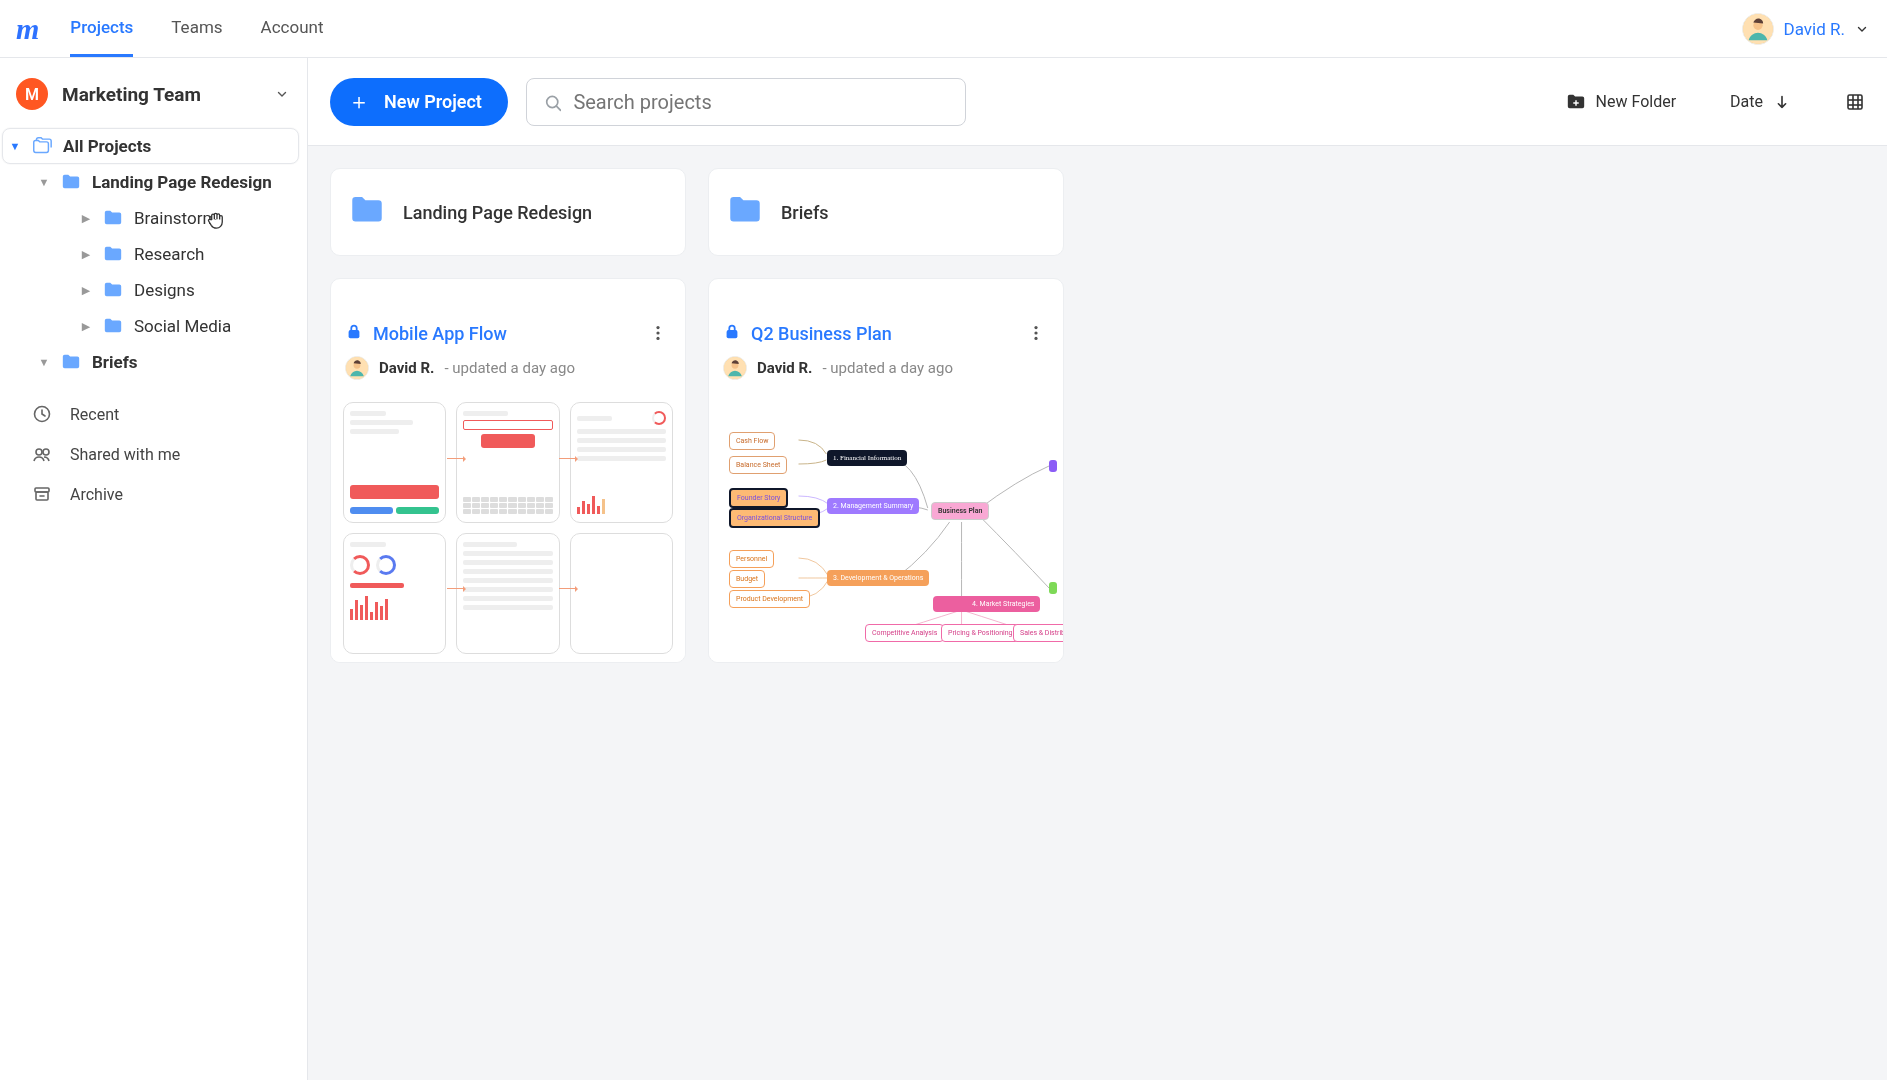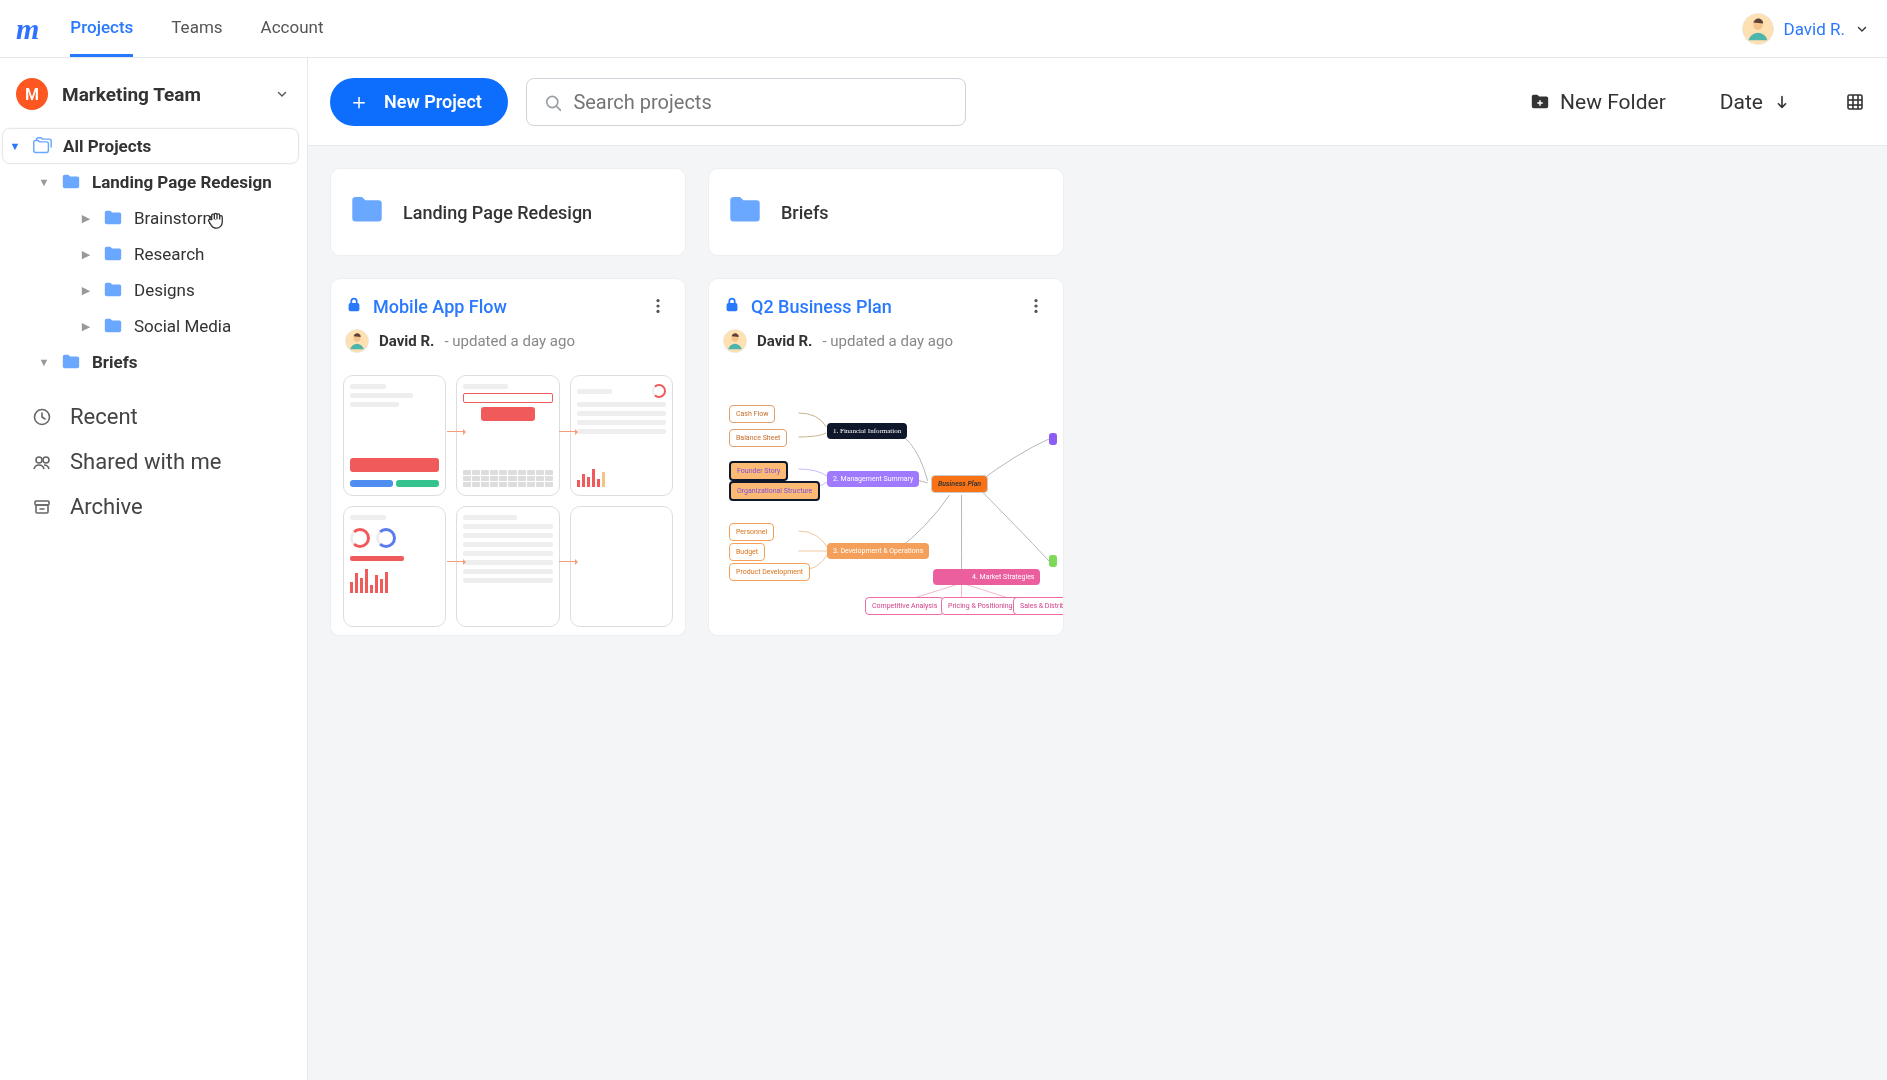--- a/index.html
+++ b/index.html
@@ -42,44 +42,44 @@
   .tree-toggle { width:12px; display:flex; justify-content:center; color: var(--blue); font-size:11px; }
   .tree-toggle.gray { color:#999; }
   .tree-icon { width:22px; display:flex; justify-content:center; }
   .tree-label { font-size:17px; color:#333; }
   .tree-row.active .tree-label { font-weight:700; }
   .tree-row.bold .tree-label { font-weight:700; }
   .folder-icon { color: var(--folder-blue); }
   .side-filters { margin-top: 8px; }
   .filter-row { display:flex; align-items:center; gap:16px; padding: 10px 10px 10px 30px; cursor:pointer; }
   .filter-row .fi { width:24px; display:flex; justify-content:center; color:#666; }
-  .filter-row .lbl { font-size:22px; color:#444; }
+  .filter-row .lbl { font-size:16px; color:#444; }
 
   
   .content { flex:1; display:flex; flex-direction:column; background: var(--bg); }
   .toolbar { height: 88px; background:#fff; border-bottom:1px solid var(--border); display:flex; align-items:center; padding: 0 22px; gap:18px; }
   .btn-primary { display:flex; align-items:center; gap:14px; background: var(--blue-dark); color:#fff; border:none; border-radius: 28px; height:48px; padding: 0 26px 0 18px; font-size:18px; font-weight:600; cursor:pointer; }
   .btn-primary .plus { font-size:22px; font-weight:300; line-height:1; }
   .search { flex: 0 0 440px; height:48px; border:1px solid #d0d3d9; border-radius:8px; display:flex; align-items:center; padding:0 16px; gap:12px; color:#888; background:#fff; }
   .search input { border:none; outline:none; font-size:20px; width:100%; color:#333; background:transparent; }
   .toolbar .spacer { flex:1; }
-  .tb-action { display:flex; align-items:center; gap:10px; font-size:21px; color:#333; cursor:pointer; }
+  .tb-action { display:flex; align-items:center; gap:10px; font-size:16px; color:#333; cursor:pointer; }
   .tb-sep { width:18px; }
 
   
   .cards-area { padding: 22px; display:flex; flex-direction:column; gap:22px; }
   .folders-row { display:flex; gap:22px; }
   .folder-card { width: 356px; height: 88px; background:#fff; border:1px solid #eceef1; border-radius:10px; display:flex; align-items:center; gap:18px; padding: 0 18px; cursor:pointer; }
   .folder-card .ficon { color: var(--folder-blue); }
   .folder-card .ftitle { font-size:18px; font-weight:500; color:#333; }
 
   .projects-row { display:flex; gap:22px; }
   .project-card { width: 356px; background:#fff; border:1px solid #eceef1; border-radius:10px; display:flex; flex-direction:column; overflow:hidden; }
   .pc-head { padding: 14px 14px 4px 14px; }
-  .pc-title-row { display:flex; align-items:center; gap:10px; }
+  .pc-title-row { display:flex; align-items:center; gap:10px;margin-top:27px; }
   .pc-lock { color: var(--blue); }
   .pc-title { color: var(--blue); font-size:18px; font-weight:500; flex:1; cursor:pointer; }
   .pc-menu { color:#555; cursor:pointer; padding:4px; display:flex; }
   .pc-meta { display:flex; align-items:center; gap:10px; margin-top:10px; }
   .pc-meta .who { font-weight:700; font-size:15px; }
   .pc-meta .when { color:#888; font-size:15px; }
   .pc-avatar { width:24px; height:24px; }
   .pc-thumb { height: 268px; margin-top: 10px; background:#fff; position:relative; }
 
   
@@ -100,21 +100,21 @@
   .arrow-h { position:absolute; height:0; border-top:1px solid #f39d7a; }
   .arrow-h::after { content:""; position:absolute; right:-4px; top:-3px; border:3px solid transparent; border-left-color:#f39d7a; }
 
   
   .mm { position:absolute; inset:10px; font-size:7px; color:#555; }
   .node { position:absolute; border-radius:4px; padding:4px 6px; text-align:center; white-space:nowrap; }
   .node.outline { border:1px solid #e0a070; background:#fff; color:#c76b2b; }
   .node.violet-o { border:2px solid #0f172a; background:#fdba74; color:#7a4fe0; }
   .node.orange-o { border:1px solid #f5a05a; background:#fff; color:#d9731a; }
   .node.pink-o { border:1px solid #f06aa8; background:#fff; color:#d43d87; }
-  .node.center { border:1px solid #ccc; background:#f97316; font-weight:600; color:#333;font-style:italic; }
+  .node.center { border:1px solid #ccc; background:#f9a8d4; font-weight:600; color:#333; }
   .node.fill-slate { background:#0f172a; color:#fff;font-family:Liberation Serif, serif; }
   .node.fill-violet { background:#9f7aff; color:#fff; }
   .node.fill-orange { background:#f5a05a; color:#fff; }
   .node.fill-pink { background:#ec5f9f; color:#fff;padding-left:39px; }
   .dot-purple { width:8px; height:12px; background:#8b5cf6; border-radius:3px; }
   .dot-green  { width:8px; height:12px; background:#7ed957; border-radius:3px; }
   svg.lines { position:absolute; inset:0; width:100%; height:100%; }
 
   
   .chev { width:14px; height:14px; }

